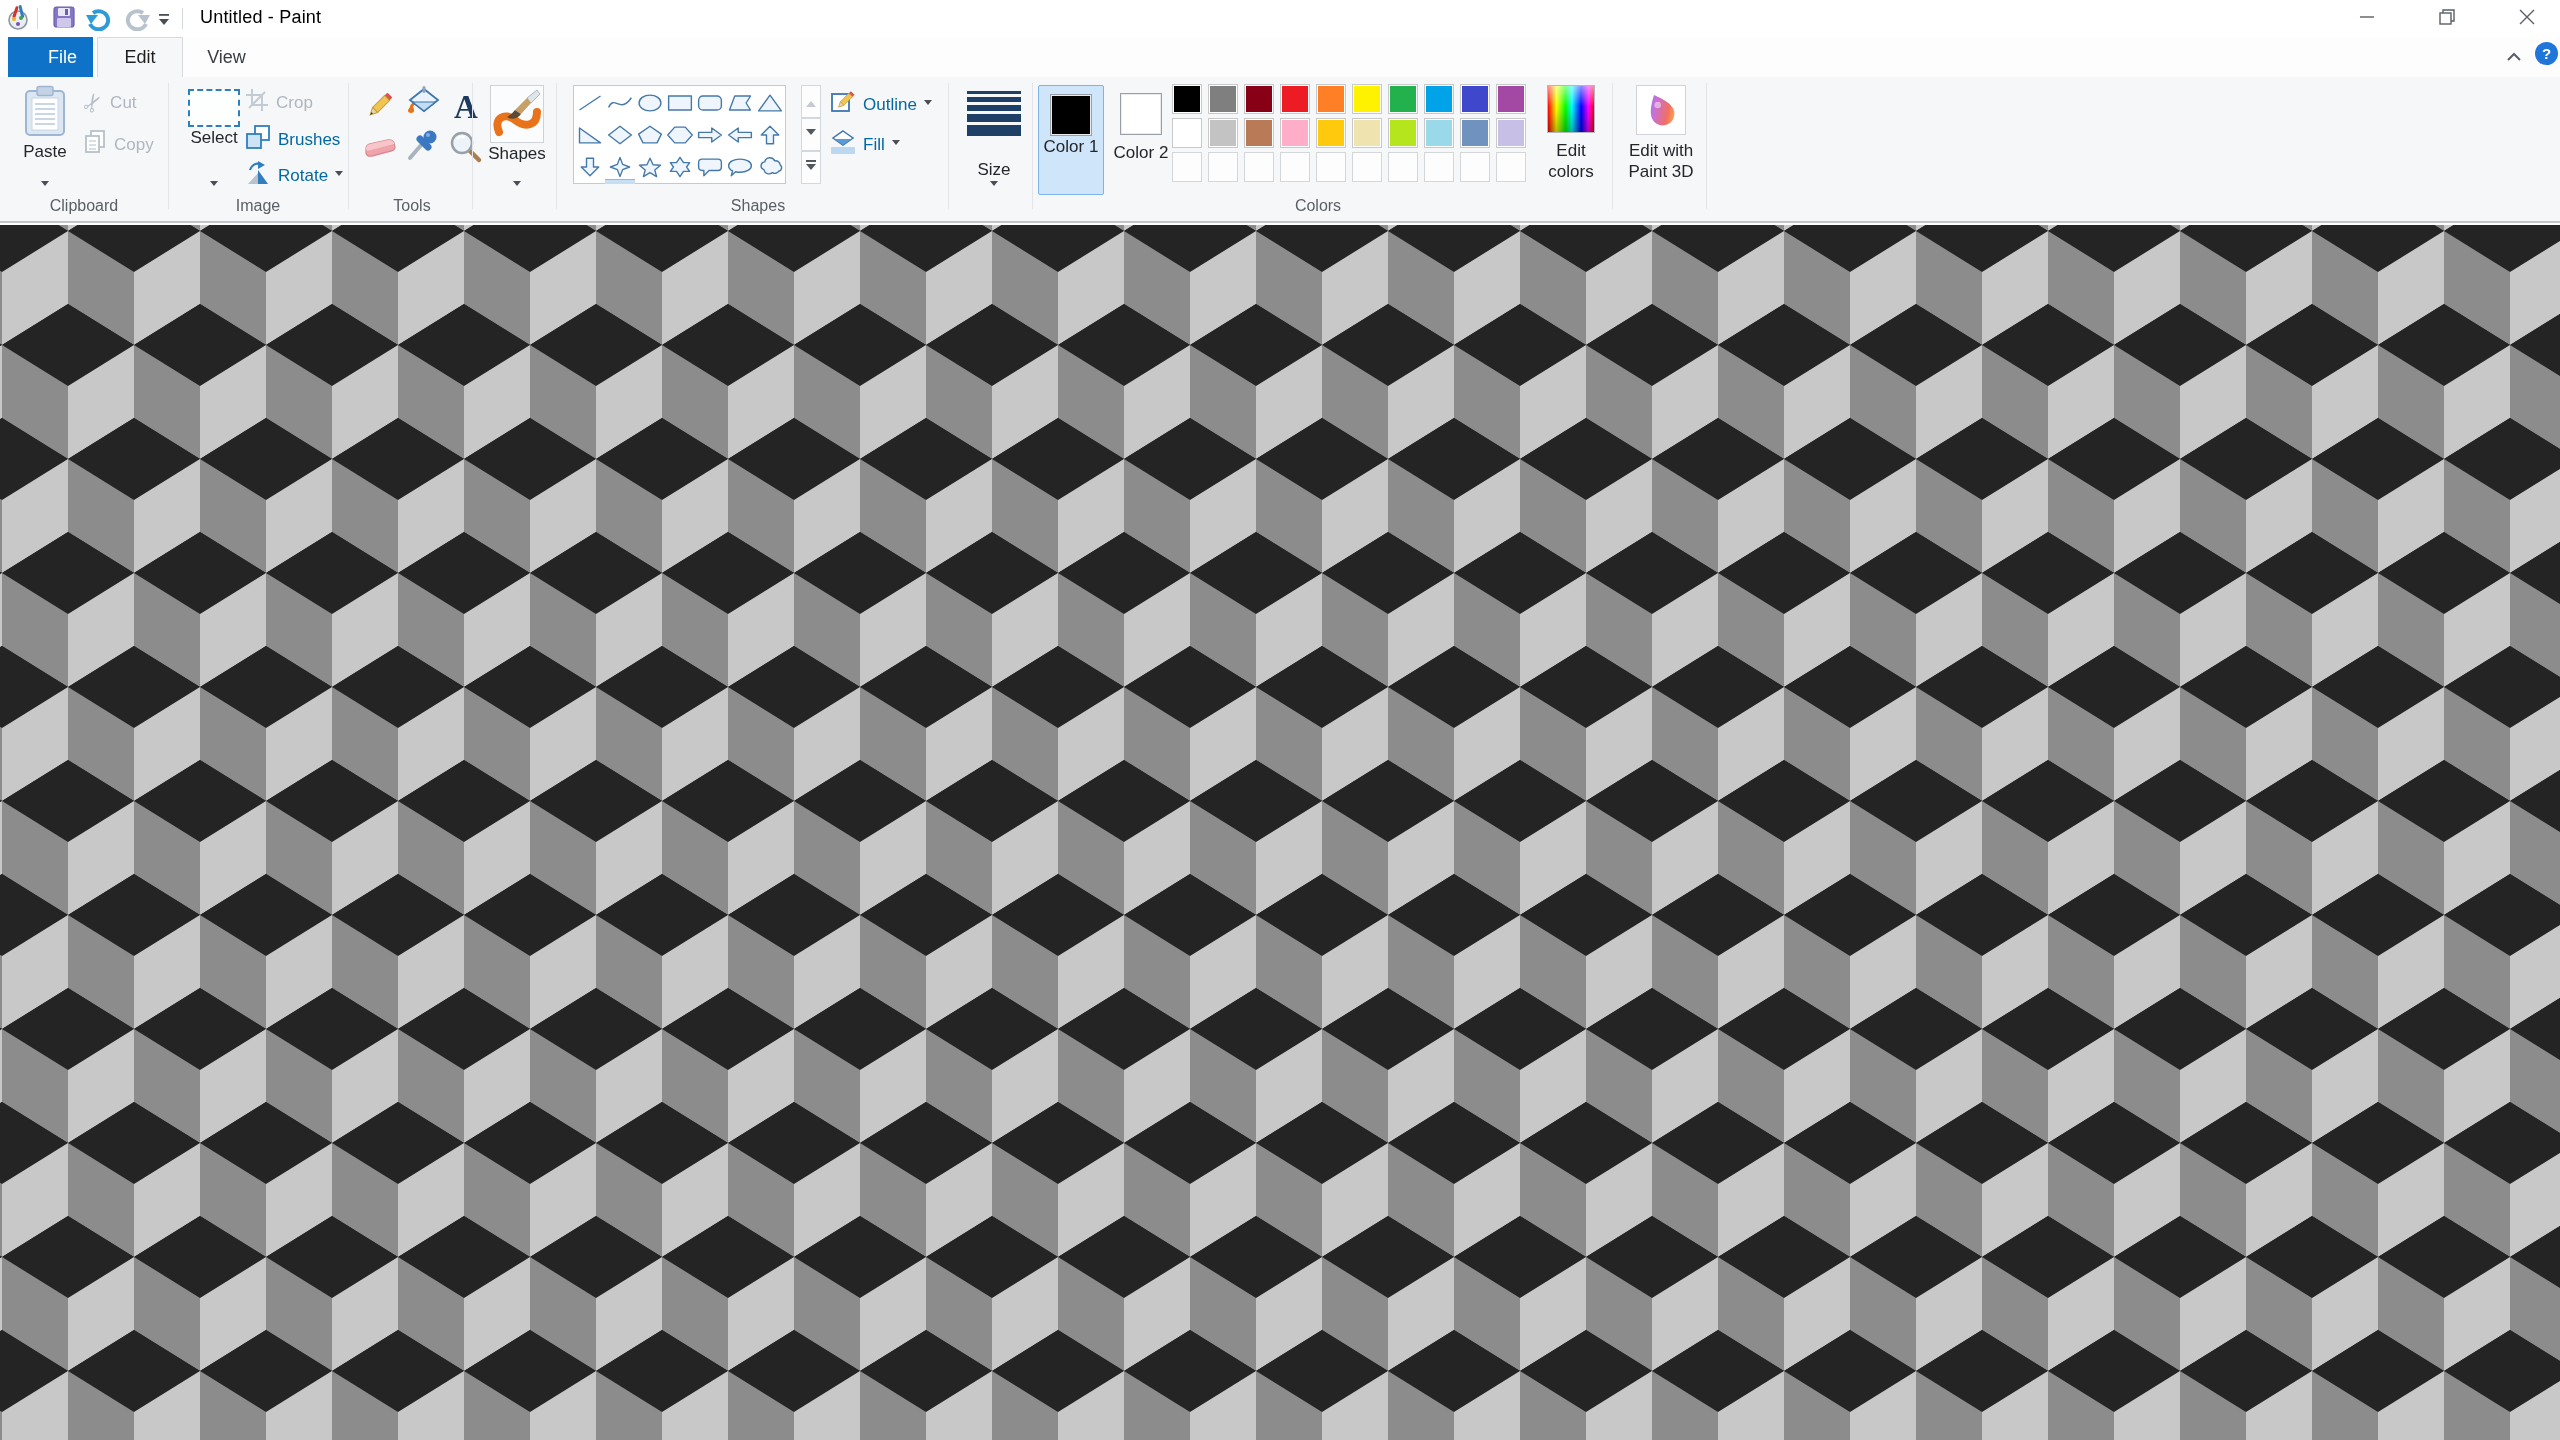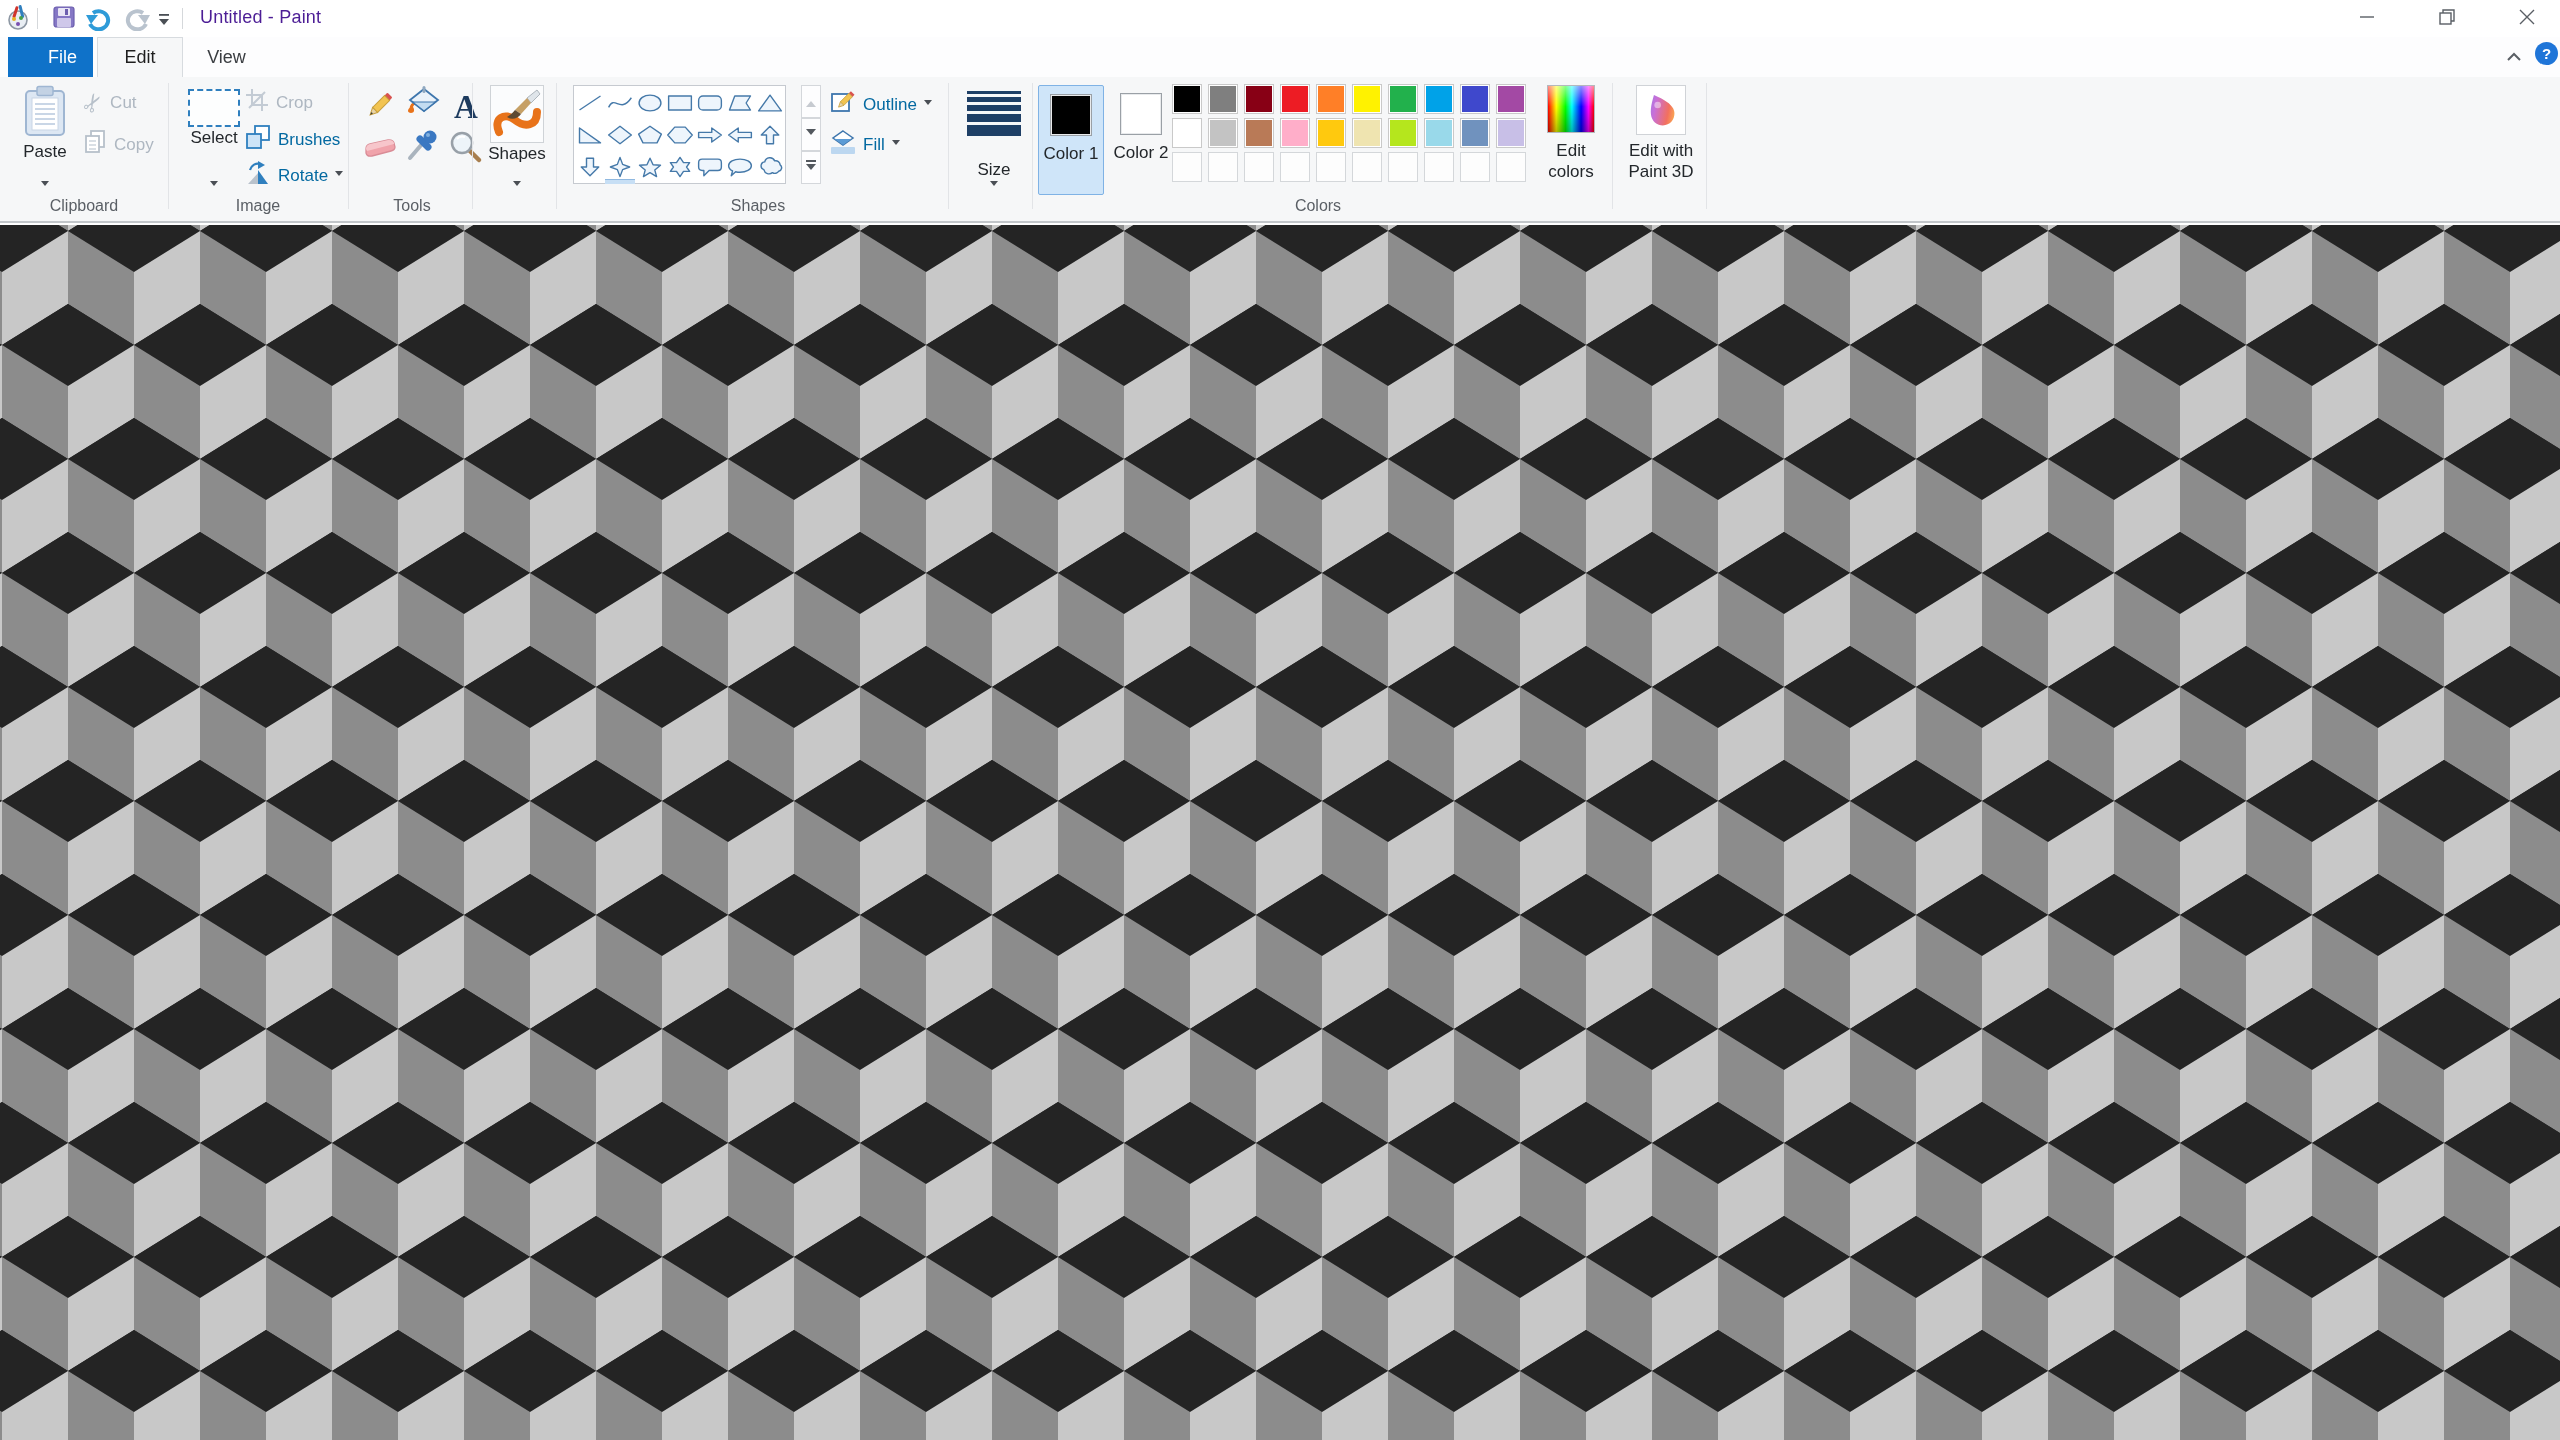--- a/index.html
+++ b/index.html
@@ -3,21 +3,21 @@
 <meta charset="utf-8">
 <style>
   * { margin:0; padding:0; box-sizing:border-box; }
   html,body { width:2560px; height:1440px; overflow:hidden; background:#fff;
     font-family:"Liberation Sans","DejaVu Sans",sans-serif; }
 
   
   #titlebar { position:absolute; left:0; top:0; width:2560px; height:37px; background:#ffffff; }
   .qat-item { position:absolute; top:5px; }
   .qat-sep { position:absolute; top:8px; width:1px; height:21px; background:#d5d8db; }
-  #title-text { position:absolute; left:200px; top:7px; font-size:18px; color:#4c1d95; letter-spacing:.2px; }
+  #title-text { position:absolute; left:200px; top:7px; font-size:18px; color:#000000; letter-spacing:.2px; }
   .winbtn { position:absolute; top:0; width:46px; height:34px; display:flex; align-items:center; justify-content:center; }
   .winbtn svg { stroke:#5a5f65; stroke-width:1.4; fill:none; }
 
   
   #tabrow { position:absolute; left:0; top:37px; width:2560px; height:40px; background:#fdfdfe; }
   .tab { position:absolute; top:0; height:40px; display:flex; align-items:center; justify-content:center;
          font-size:18px; color:#3a3d41; cursor:default; }
   #tab-file { left:8px; width:85px; background:#0f72c9; color:#fff;padding-left:24px; }
   #tab-home { left:97px; width:86px; background:#f6f7f8; border:1px solid #d7dbdf; border-bottom:none; color:#1e1e1e; }
   #tab-view { left:183px; width:87px; }
@@ -458,21 +458,21 @@
       <div style="height:3px"></div><div style="height:5px"></div><div style="height:6px"></div>
       <div style="height:8px"></div><div style="height:11px"></div>
     </span>
     <div class="biglabel" style="margin-top:16px">Size</div>
     <span class="caret center" style="top:96px"></span>
   </div>
   <div class="sep" style="left:1032px"></div>
 
   <div class="colorbtn sel-highlight" style="left:1038px">
     <div class="swatch-big" id="color1-swatch" style="background: rgb(0, 0, 0);"></div>
-    <div class="biglabel" style="margin-top:7px">Color 1</div>
+    <div class="biglabel" style="">Color 1</div>
   </div>
   <div class="colorbtn" style="left:1108px">
     <div class="swatch-big" id="color2-swatch" style="background: rgb(255, 255, 255);"></div>
     <div class="biglabel" style="margin-top:7px">Color 2</div>
   </div>
   <div id="color-palette">
       <div class="swatch" style="background: rgb(0, 0, 0);"></div>
       <div class="swatch" style="background: rgb(127, 127, 127);"></div>
       <div class="swatch" style="background: rgb(136, 0, 21);"></div>
       <div class="swatch" style="background: rgb(237, 28, 36);"></div>

